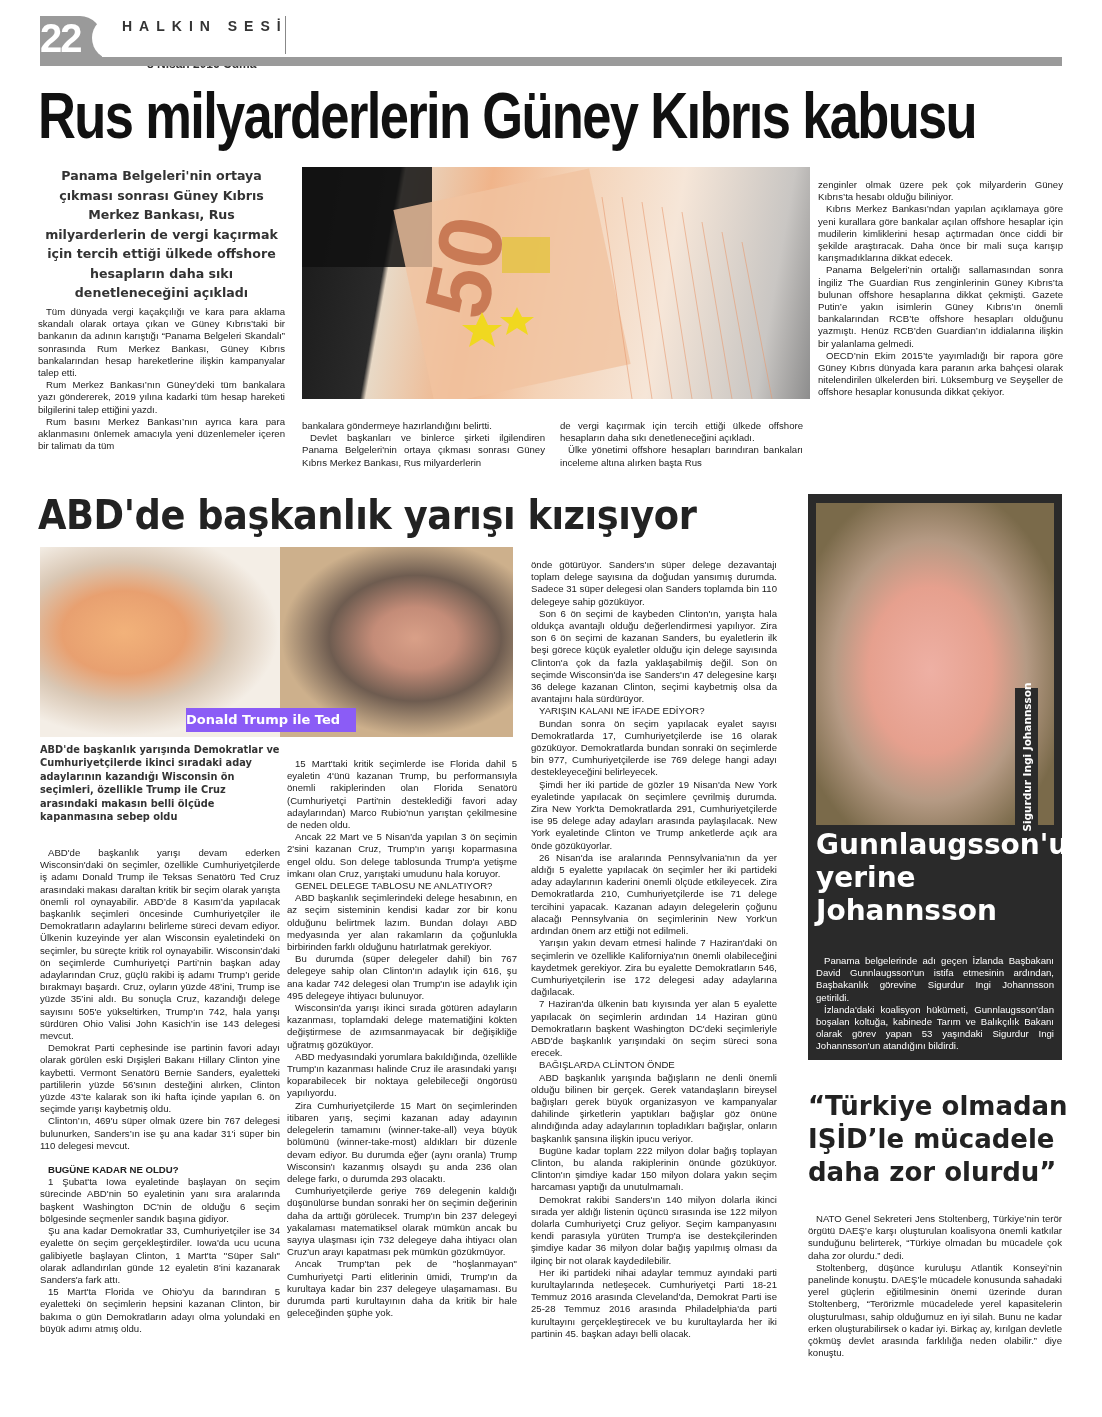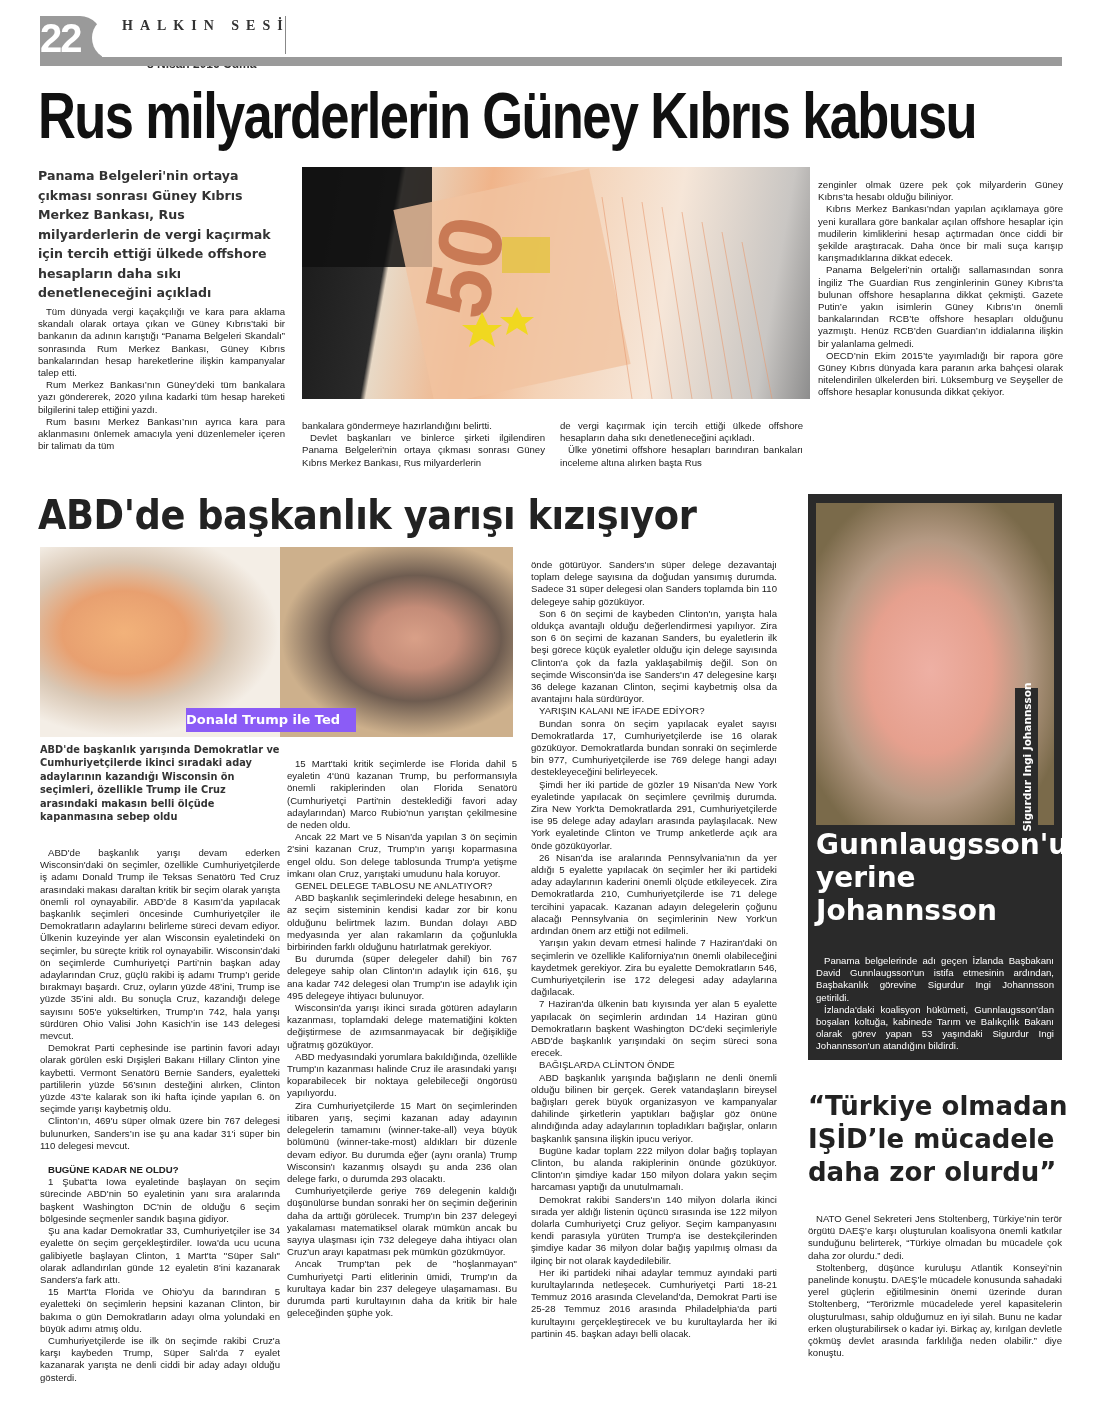--- a/index.html
+++ b/index.html
@@ -1,21 +1,21 @@
 <!DOCTYPE html>
 <html><head>
 <meta charset="utf-8">
 <style>
 *{margin:0;padding:0;box-sizing:border-box;}
 body{width:1102px;height:1417px;background:#fff;font-family:"DejaVu Sans",sans-serif;color:#222;position:relative;overflow:hidden;}
 .abs{position:absolute;}
 
 .pagenum{left:40px;top:16px;width:62px;height:44px;background:#9a9a9a;color:#fff;font-family:"Liberation Sans",sans-serif;font-weight:bold;font-size:40px;line-height:44px;padding-left:0;letter-spacing:-2px;border-radius:0 22px 0 0;}
 .pagenum-cut{left:92px;top:16px;width:28px;height:44px;background:#fff;border-radius:22px 0 0 22px;}
-.masthead{left:122px;top:18px;font-family:Liberation Serif, serif;font-weight:bold;font-size:14px;letter-spacing:7px;color:#333;}
+.masthead{left:122px;top:18px;font-family:Liberation Sans, sans-serif;font-weight:bold;font-size:14px;letter-spacing:7px;color:#333;}
 .pubdate{left:147px;top:37px;font-family:"Liberation Sans",sans-serif;font-weight:bold;font-size:12px;color:#333;margin-top:20px;}
 .vline{left:285px;top:16px;width:1px;height:38px;background:#888;}
 .topbar{left:40px;top:57px;width:1022px;height:9px;background:#9a9a9a;}
 
 .h1{left:38px;top:80px;font-family:"Liberation Sans",sans-serif;font-weight:bold;font-size:64px;letter-spacing:-2px;transform:scaleX(0.82);transform-origin:left top;white-space:nowrap;color:#111;line-height:72px;}
 .deck{font-family:"DejaVu Sans",sans-serif;font-weight:bold;color:#333;}
 .body{font-family:Liberation Sans, sans-serif;font-size:9.6px;line-height:12.2px;color:#222;text-align:justify;margin-top:15px;}
 .body p{text-indent:8px;}
 .body p.subb{font-weight:bold;text-indent:8px;margin-top:12px;}
 
@@ -37,25 +37,25 @@
 
 <div class="abs pagenum">22</div>
 <div class="abs pagenum-cut"></div>
 <div class="abs masthead">HALKIN SESİ</div>
 <div class="abs pubdate">8 Nisan 2016 Cuma</div>
 <div class="abs vline"></div>
 <div class="abs topbar"></div>
 
 <div class="abs h1">Rus milyarderlerin Güney Kıbrıs kabusu</div>
 
-<div class="abs deck" style="left:38px;top:166px;width:247px;font-size:12.6px;line-height:19.5px;">Panama Belgeleri'nin ortaya çıkması sonrası Güney Kıbrıs Merkez Bankası, Rus milyarderlerin de vergi kaçırmak için tercih ettiği ülkede offshore hesapların daha sıkı denetleneceğini açıkladı</div>
+<div class="abs deck" style="left:38px;top:166px;width:247px;font-size:12.6px;line-height:19.5px;text-align:center;">Panama Belgeleri'nin ortaya çıkması sonrası Güney Kıbrıs Merkez Bankası, Rus milyarderlerin de vergi kaçırmak için tercih ettiği ülkede offshore hesapların daha sıkı denetleneceğini açıkladı</div>
 
 <div class="abs body" style="left:38px;top:291px;width:247px;">
   <p>Tüm dünyada vergi kaçakçılığı ve kara para aklama skandalı olarak ortaya çıkan ve Güney Kıbrıs’taki bir bankanın da adının karıştığı “Panama Belgeleri Skandalı” sonrasında Rum Merkez Bankası, Güney Kıbrıs bankalarından hesap hareketlerine ilişkin kampanyalar talep etti.</p>
-  <p>Rum Merkez Bankası’nın Güney’deki tüm bankalara yazı göndererek, 2020 yılına kadarki tüm hesap hareketi bilgilerini talep ettiğini yazdı.</p>
+  <p>Rum Merkez Bankası’nın Güney’deki tüm bankalara yazı göndererek, 2019 yılına kadarki tüm hesap hareketi bilgilerini talep ettiğini yazdı.</p>
   <p>Rum basını Merkez Bankası’nın ayrıca kara para aklanmasını önlemek amacıyla yeni düzenlemeler içeren bir talimatı da tüm</p>
 </div>
 
 <div class="abs img-money">
   <svg width="508" height="232">
     <rect x="0" y="0" width="130" height="100" fill="#111" opacity="0.85"></rect>
     <rect x="110" y="20" width="200" height="200" fill="#f1c3a0" opacity="0.8" transform="rotate(-12 210 120)"></rect>
     <text x="130" y="150" font-size="90" font-weight="bold" fill="#c97a55" font-family="Liberation Sans, sans-serif" transform="rotate(-78 160 120)">50</text>
     <rect x="200" y="70" width="48" height="36" fill="#e5c34a" opacity="0.9"></rect>
     <polygon points="180,145 186,158 200,158 189,166 193,180 180,172 167,180 171,166 160,158 174,158" fill="#f0d820"></polygon>
@@ -97,21 +97,20 @@
 <div class="abs deck" style="left:40px;top:743px;width:240px;font-size:9.8px;line-height:13.4px;">ABD'de başkanlık yarışında Demokratlar ve Cumhuriyetçilerde ikinci sıradaki aday adaylarının kazandığı Wisconsin ön seçimleri, özellikle Trump ile Cruz arasındaki makasın belli ölçüde kapanmasına sebep oldu</div>
 
 <div class="abs body" style="left:40px;top:832px;width:240px;">
   <p>ABD'de başkanlık yarışı devam ederken Wisconsin'daki ön seçimler, özellikle Cumhuriyetçilerde iş adamı Donald Trump ile Teksas Senatörü Ted Cruz arasındaki makası daraltan kritik bir seçim olarak yarışta önemli rol oynayabilir. ABD’de 8 Kasım’da yapılacak başkanlık seçimleri öncesinde Cumhuriyetçiler ile Demokratların adaylarını belirleme süreci devam ediyor. Ülkenin kuzeyinde yer alan Wisconsin eyaletindeki ön seçimler, bu süreçte kritik rol oynayabilir. Wisconsin’daki ön seçimlerde Cumhuriyetçi Parti’nin başkan aday adaylarından Cruz, güçlü rakibi iş adamı Trump’ı geride bırakmayı başardı. Cruz, oyların yüzde 48’ini, Trump ise yüzde 35’ini aldı. Bu sonuçla Cruz, kazandığı delege sayısını 505'e yükseltirken, Trump’ın 742, hala yarışı sürdüren Ohio Valisi John Kasich’in ise 143 delegesi mevcut.</p>
   <p>Demokrat Parti cephesinde ise partinin favori adayı olarak görülen eski Dışişleri Bakanı Hillary Clinton yine kaybetti. Vermont Senatörü Bernie Sanders, eyaletteki partililerin yüzde 56’sının desteğini alırken, Clinton yüzde 43’te kalarak son iki hafta içinde yapılan 6. ön seçimde yarışı kaybetmiş oldu.</p>
   <p>Clinton’ın, 469'u süper olmak üzere bin 767 delegesi bulunurken, Sanders’ın ise şu ana kadar 31'i süper bin 110 delegesi mevcut.</p>
   <p class="subb">BUGÜNE KADAR NE OLDU?</p>
   <p>1 Şubat'ta Iowa eyaletinde başlayan ön seçim sürecinde ABD'nin 50 eyaletinin yanı sıra aralarında başkent Washington DC'nin de olduğu 6 seçim bölgesinde seçmenler sandık başına gidiyor.</p>
   <p>Şu ana kadar Demokratlar 33, Cumhuriyetçiler ise 34 eyalette ön seçim gerçekleştirdiler. Iowa'da ucu ucuna galibiyetle başlayan Clinton, 1 Mart'ta "Süper Salı" olarak adlandırılan günde 12 eyaletin 8'ini kazanarak Sanders'a fark attı.</p>
   <p>15 Mart'ta Florida ve Ohio'yu da barındıran 5 eyaletteki ön seçimlerin hepsini kazanan Clinton, bir bakıma o gün Demokratların adayı olma yolundaki en büyük adımı atmış oldu.</p>
-  <p>Cumhuriyetçilerde ise ilk ön seçimde rakibi Cruz'a karşı kaybeden Trump, Süper Salı'da 7 eyalet kazanarak yarışta ne denli ciddi bir aday adayı olduğu gösterdi.</p>
 </div>
 
 <div class="abs body" style="left:287px;top:743px;width:230px;">
   <p>15 Mart'taki kritik seçimlerde ise Florida dahil 5 eyaletin 4'ünü kazanan Trump, bu performansıyla önemli rakiplerinden olan Florida Senatörü (Cumhuriyetçi Parti'nin desteklediği favori aday adaylarından) Marco Rubio'nun yarıştan çekilmesine de neden oldu.</p>
   <p>Ancak 22 Mart ve 5 Nisan'da yapılan 3 ön seçimin 2'sini kazanan Cruz, Trump'ın yarışı koparmasına engel oldu. Son delege tablosunda Trump'a yetişme imkanı olan Cruz, yarıştaki umudunu hala koruyor.</p>
   <p>GENEL DELEGE TABLOSU NE ANLATIYOR?</p>
   <p>ABD başkanlık seçimlerindeki delege hesabının, en az seçim sisteminin kendisi kadar zor bir konu olduğunu belirtmek lazım. Bundan dolayı ABD medyasında yer alan rakamların da çoğunlukla birbirinden farklı olduğunu hatırlatmak gerekiyor.</p>
   <p>Bu durumda (süper delegeler dahil) bin 767 delegeye sahip olan Clinton'ın adaylık için 616, şu ana kadar 742 delegesi olan Trump'ın ise adaylık için 495 delegeye ihtiyacı bulunuyor.</p>
   <p>Wisconsin'da yarışı ikinci sırada götüren adayların kazanması, toplamdaki delege matematiğini kökten değiştirmese de azımsanmayacak bir değişikliğe uğratmış gözüküyor.</p>
   <p>ABD medyasındaki yorumlara bakıldığında, özellikle Trump'ın kazanması halinde Cruz ile arasındaki yarışı koparabilecek bir noktaya gelebileceği öngörüsü yapılıyordu.</p>

